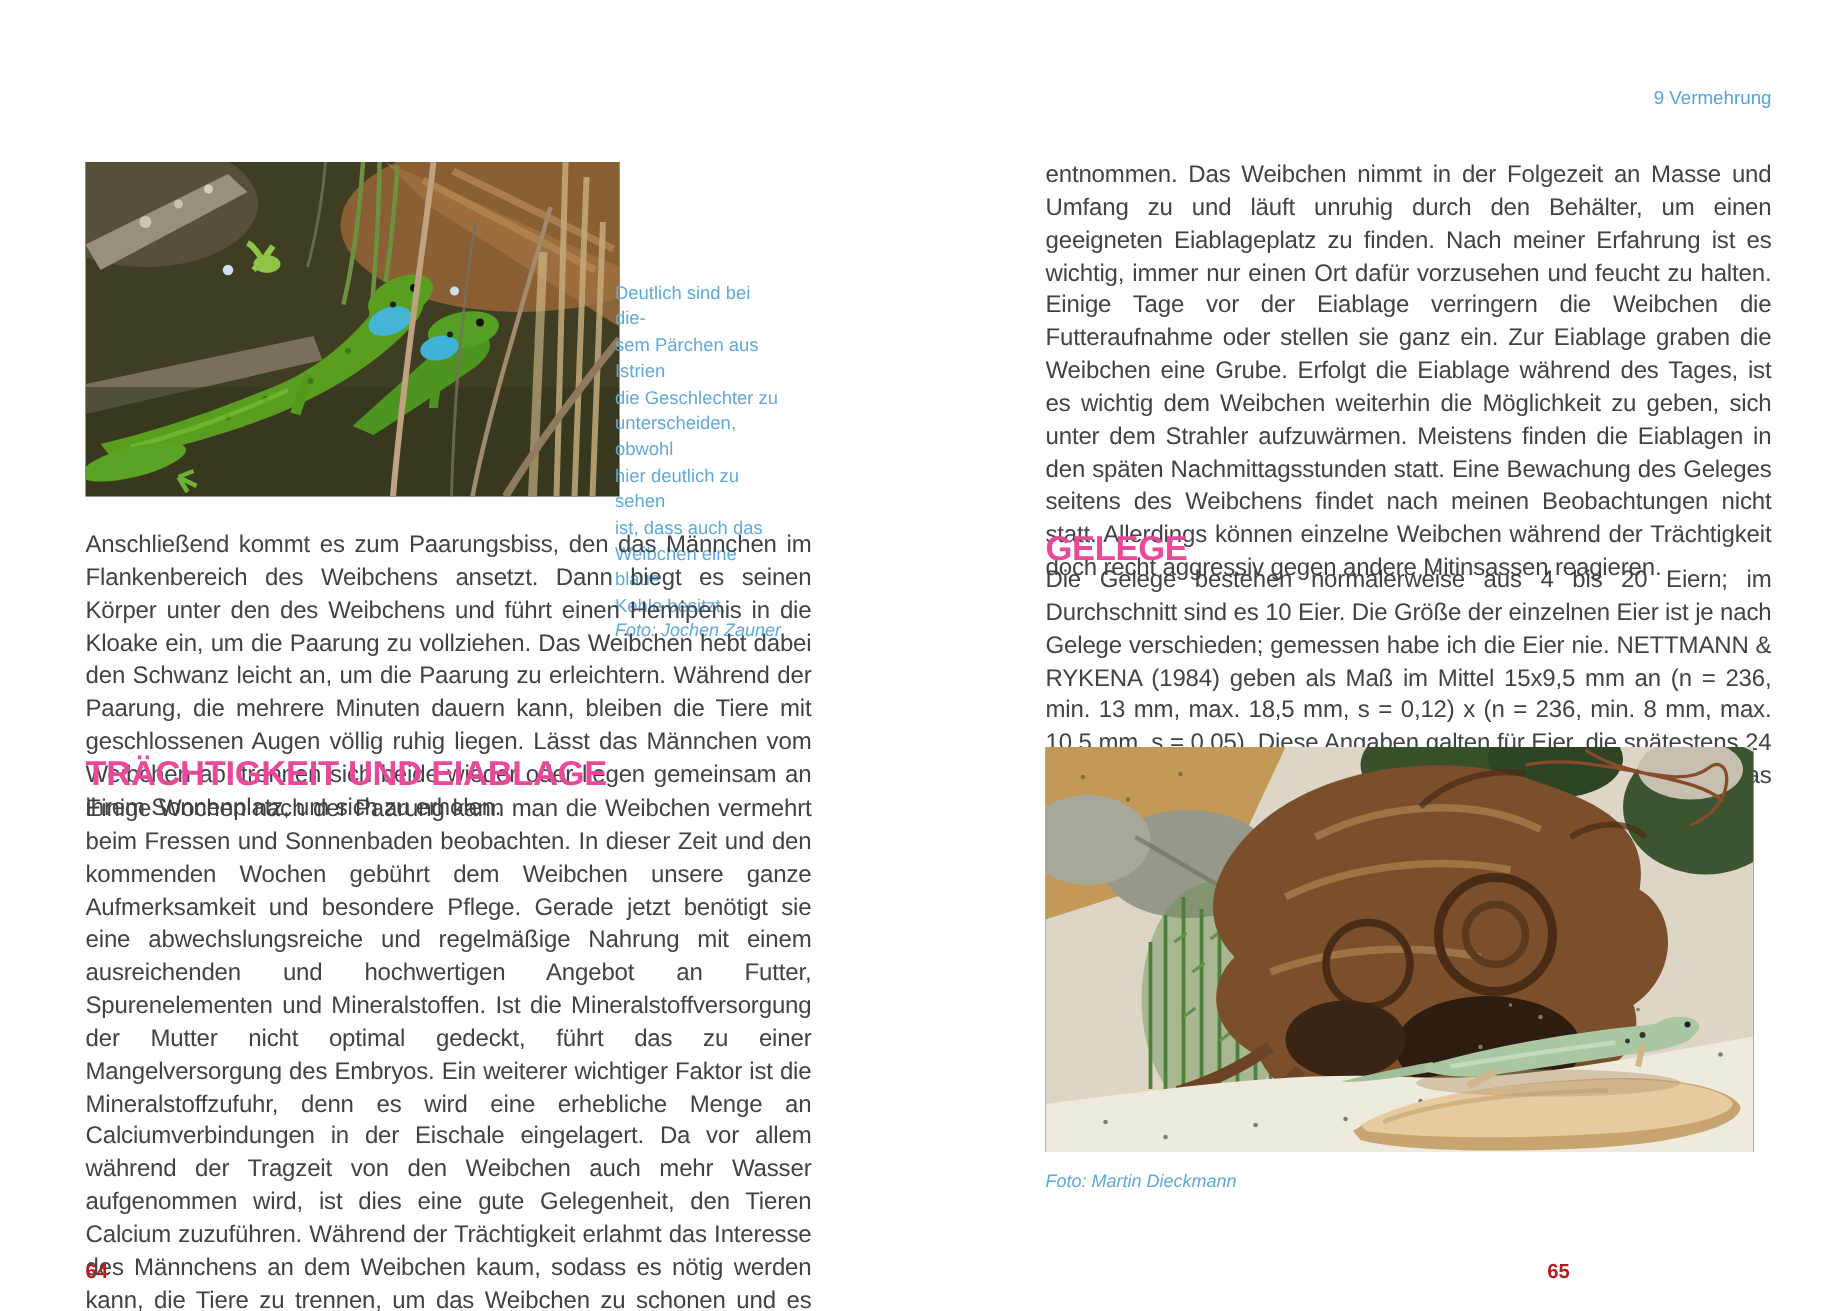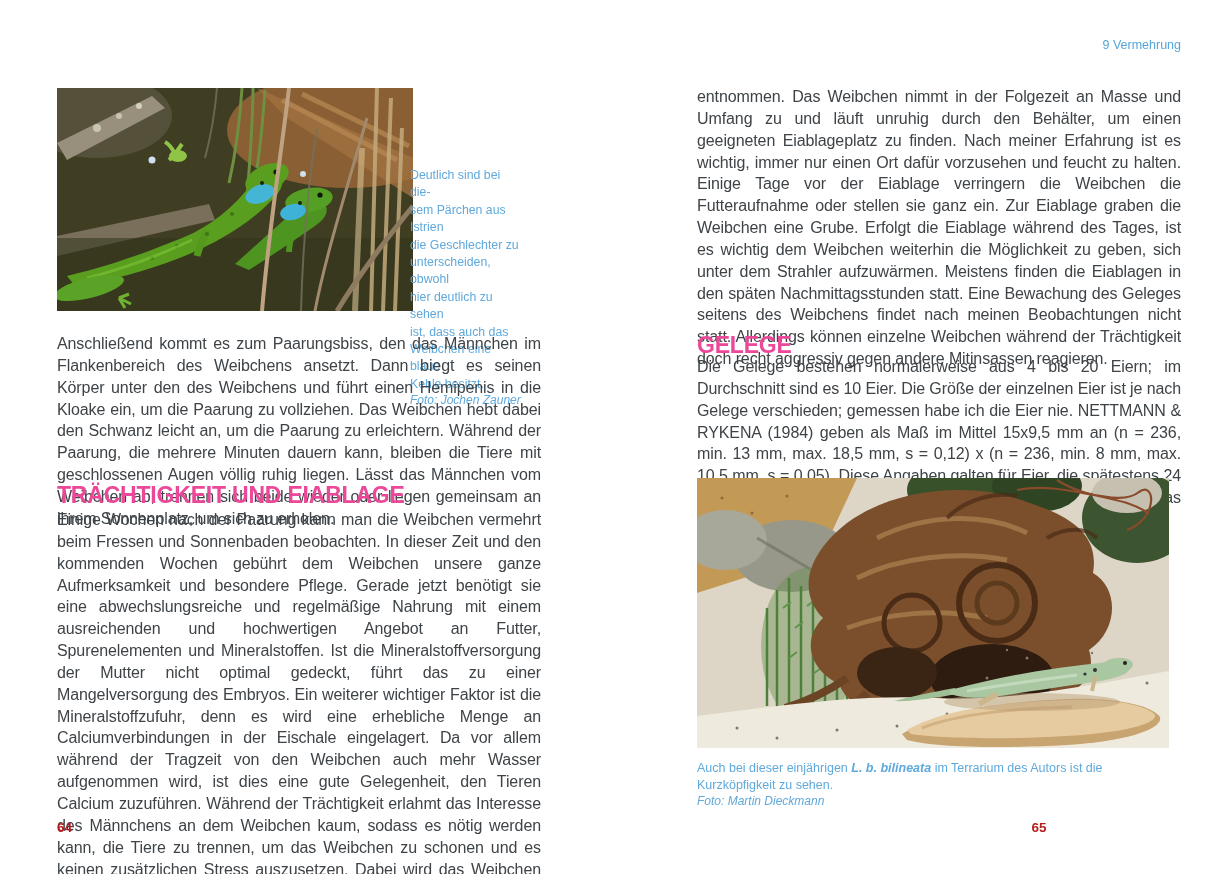--- a/index.html
+++ b/index.html
@@ -1,18 +1,18 @@
 <!DOCTYPE html>
 <html lang="de"><head>
 <meta charset="utf-8">
 <style>
   * { margin:0; padding:0; box-sizing:border-box; }
   html,body { width:1231px; height:874px; background:#ffffff; overflow:hidden;
               font-family:"Liberation Sans", sans-serif; }
-  .abs { position:absolute; }
+  .abs { position:absolute;margin-top:20px; }
 
   .body-text { font-size:16px; line-height:21.85px; color:#3E4347;
                text-align:justify; letter-spacing:-0.1px; }
 
   .section-heading { font-size:23px; font-weight:bold; color:#ec4899;
                      letter-spacing:-0.2px; }
 
   .chapter-header { font-size:12.5px; color:#56A5DA; text-align:right; }
 
   .photo { overflow:hidden; background:#555; }
@@ -179,19 +179,16 @@
       <circle cx="428" cy="185" r="2" fill="#222"></circle>
       <circle cx="398" cy="192" r="2" fill="#333"></circle>
         <circle cx="388" cy="196" r="1.6" fill="#333"></circle>
       <path d="M398 198 C397 204 396 209 395 213" stroke="#cdb58c" stroke-width="4" fill="none"></path>
       <path d="M300 216 C293 220 287 223 282 226" stroke="#cdb58c" stroke-width="5" fill="none"></path>
     </g>
   </svg>
 </div>
 
 <div class="abs" style="left:697px; top:760px; width:484px;">
-  <div class="caption-bottom">
-    <span>Auch bei dieser einjährigen </span><span class="species">L. b. bilineata</span><span> im Terrarium des Autors ist die Kurzköpfigkeit zu sehen.</span>
-  </div>
   <div class="photo-credit">Foto: Martin Dieckmann</div>
 </div>
 
 <div class="abs page-number" style="left:897px; top:820px; width:284px; text-align:center;">65</div>
 
 </body></html>

